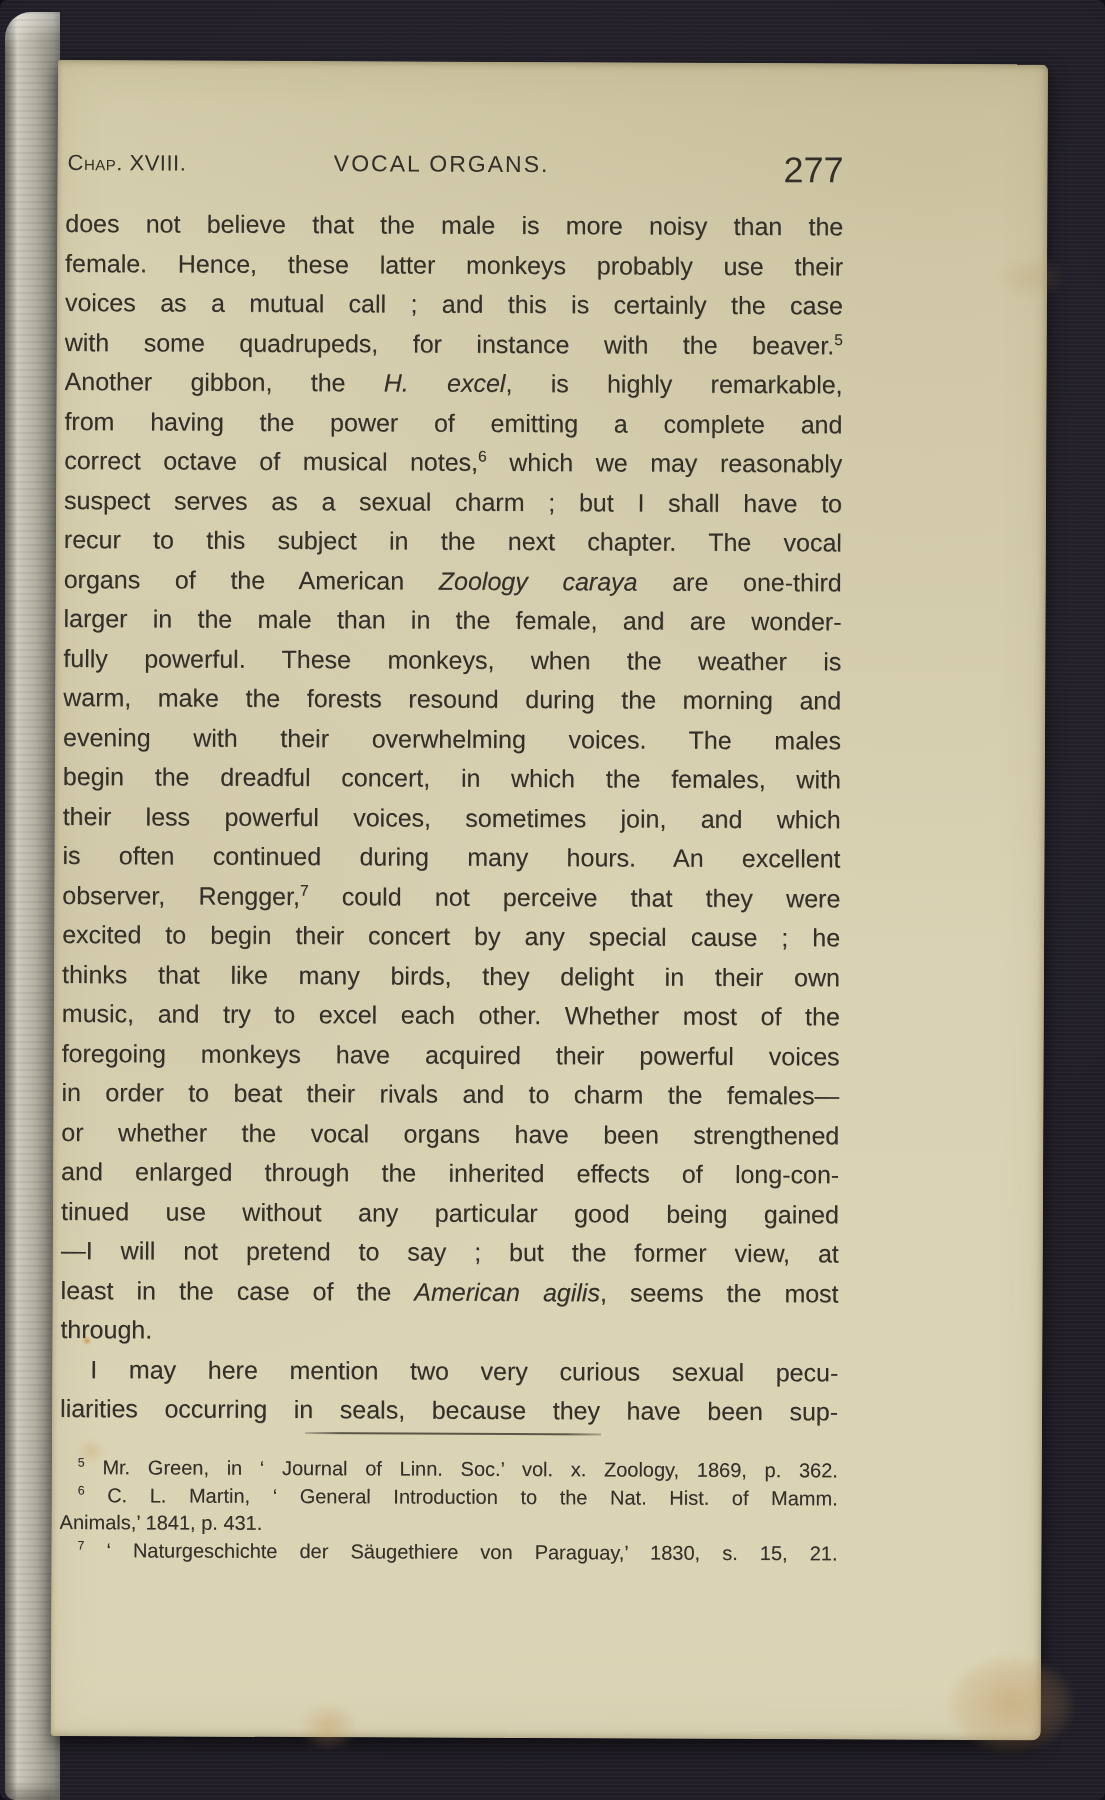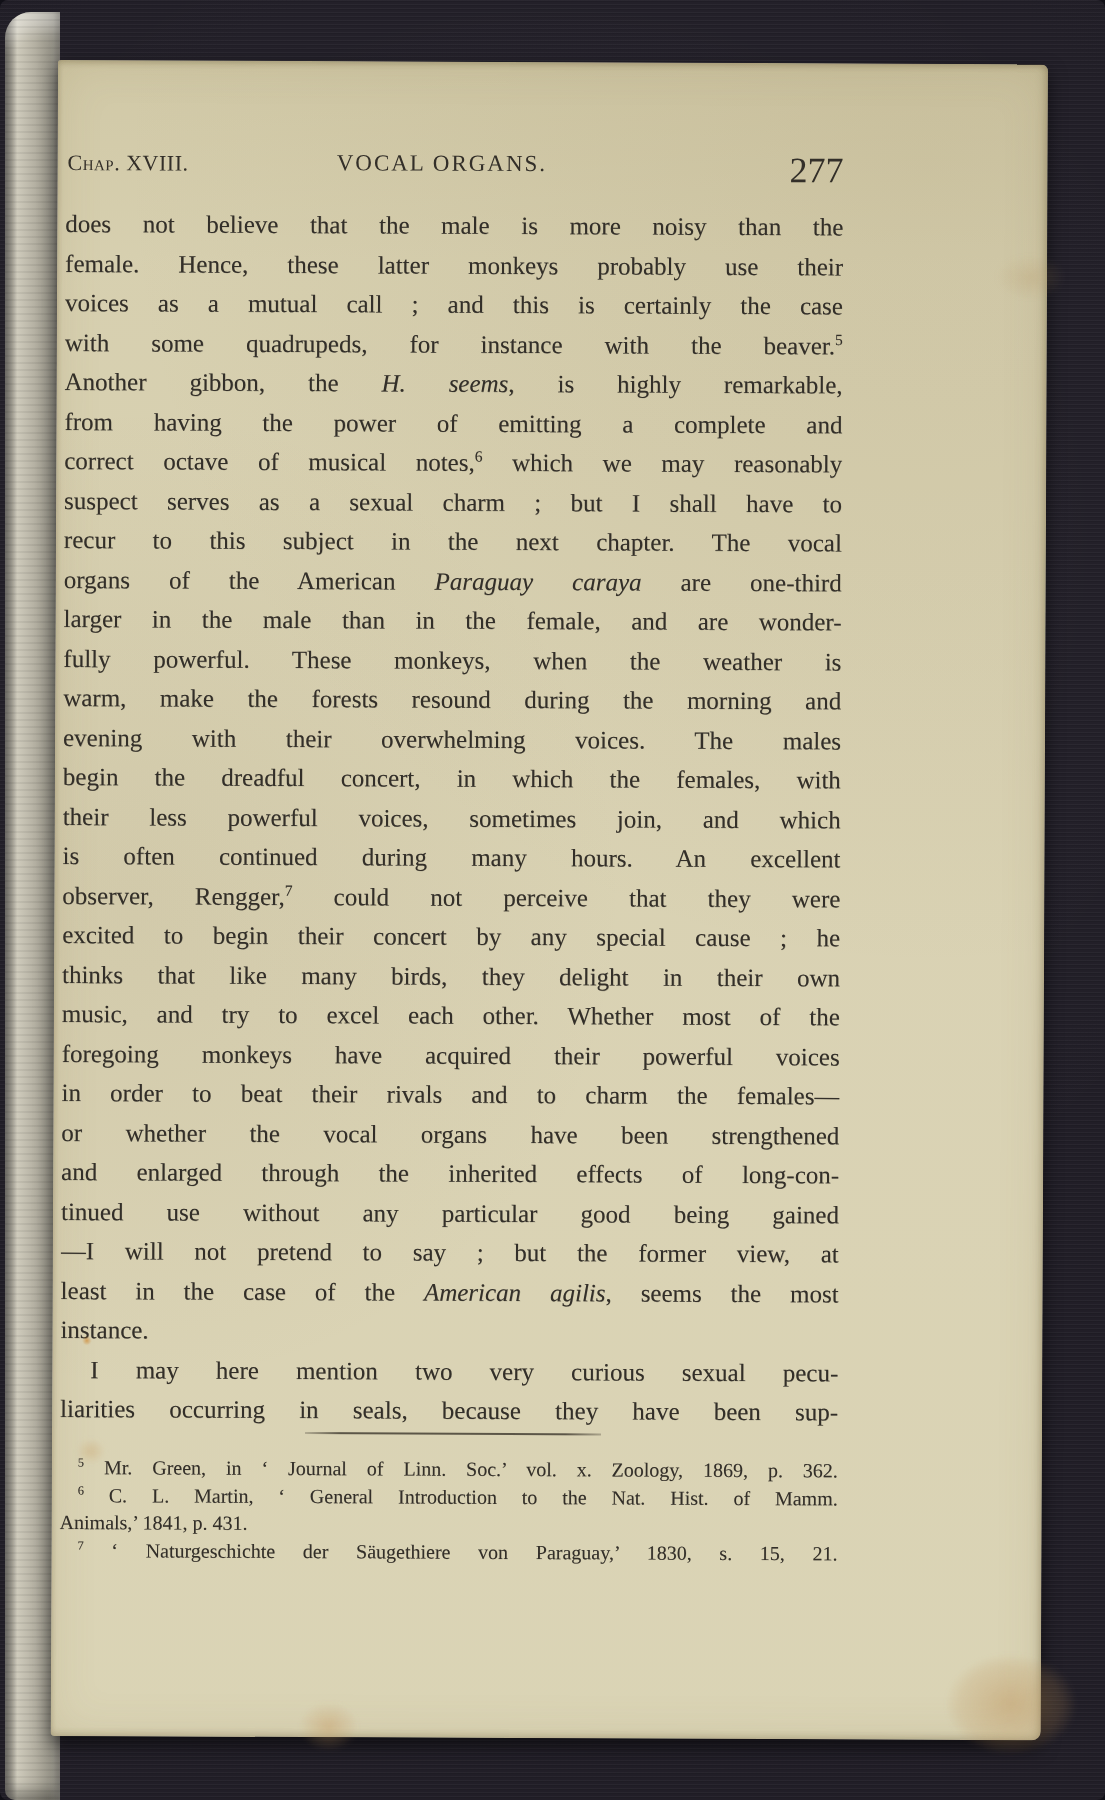--- a/index.html
+++ b/index.html
@@ -1,17 +1,17 @@
 <!DOCTYPE html>
 <html style="--paper: #ebe7d5; --ink: #332f29;"><head>
 <meta charset="utf-8">
 <style>
   html,body{margin:0;padding:0;background:#111017;}
   #canvas{position:relative;width:1105px;height:1800px;overflow:hidden;
-    font-family:Liberation Serif, serif;border-radius:8px;}
+    font-family:Liberation Sans, sans-serif;border-radius:8px;}
   
   .cloth{position:absolute;inset:0;background-color:#211e27;
     background-image:repeating-linear-gradient(180deg,rgba(255,255,255,.035) 0 1px,rgba(0,0,0,.08) 1px 2px,transparent 2px 4px),
       radial-gradient(circle at 50% 30%,rgba(255,255,255,.03),transparent 60%);}
   
   .edge-strip{position:absolute;left:5px;top:12px;width:55px;height:1788px;
     border-top-left-radius:26px;border-bottom-left-radius:10px;
     background:linear-gradient(90deg,#5a5750 0%,#cfcbbc 22%,#b4b0a2 55%,#908d82 88%,#6f6c63 100%);
     background-blend-mode:normal;
     box-shadow:inset 0 18px 14px rgba(255,255,255,.35), inset 0 -10px 12px rgba(0,0,0,.3);}
@@ -70,45 +70,45 @@
     <div class="header">
       <span class="chap">Chap. XVIII.</span>
       <span class="rtitle">VOCAL ORGANS.</span>
       <span class="pnum">277</span>
     </div>
     <div class="body-text">
         <div class="line"><span>does not believe that the male is more noisy than the</span></div>
         <div class="line"><span>female.  Hence, these latter monkeys probably use their</span></div>
         <div class="line"><span>voices as a mutual call ; and this is certainly the case</span></div>
         <div class="line"><span>with some quadrupeds, for instance with the beaver.</span><span class="sup">5</span></div>
-        <div class="line"><span>Another gibbon, the </span><span class="it">H. seems</span><span>, is highly remarkable,</span></div>
+        <div class="line"><span>Another gibbon, the </span><span class="it">H. excel</span><span>, is highly remarkable,</span></div>
         <div class="line"><span>from having the power of emitting a complete and</span></div>
         <div class="line"><span>correct octave of musical notes,</span><span class="sup">6</span><span> which we may reasonably</span></div>
         <div class="line"><span>suspect serves as a sexual charm ; but I shall have to</span></div>
         <div class="line"><span>recur to this subject in the next chapter.  The vocal</span></div>
-        <div class="line"><span>organs of the American </span><span class="it">Paraguay caraya</span><span> are one-third</span></div>
+        <div class="line"><span>organs of the American </span><span class="it">Zoology caraya</span><span> are one-third</span></div>
         <div class="line"><span>larger in the male than in the female, and are wonder-</span></div>
         <div class="line"><span>fully powerful.  These monkeys, when the weather is</span></div>
         <div class="line"><span>warm, make the forests resound during the morning and</span></div>
         <div class="line"><span>evening with their overwhelming voices.  The males</span></div>
         <div class="line"><span>begin the dreadful concert, in which the females, with</span></div>
         <div class="line"><span>their less powerful voices, sometimes join, and which</span></div>
         <div class="line"><span>is often continued during many hours.  An excellent</span></div>
         <div class="line"><span>observer, Rengger,</span><span class="sup">7</span><span> could not perceive that they were</span></div>
         <div class="line"><span>excited to begin their concert by any special cause ; he</span></div>
         <div class="line"><span>thinks that like many birds, they delight in their own</span></div>
         <div class="line"><span>music, and try to excel each other.  Whether most of the</span></div>
         <div class="line"><span>foregoing monkeys have acquired their powerful voices</span></div>
         <div class="line"><span>in order to beat their rivals and to charm the females—</span></div>
         <div class="line"><span>or whether the vocal organs have been strengthened</span></div>
         <div class="line"><span>and enlarged through the inherited effects of long-con-</span></div>
         <div class="line"><span>tinued use without any particular good being gained</span></div>
         <div class="line"><span>—I will not pretend to say ; but the former view, at</span></div>
         <div class="line"><span>least in the case of the </span><span class="it">American agilis</span><span>, seems the most</span></div>
-        <div class="line last"><span>instance.</span></div>
+        <div class="line last"><span>through.</span></div>
         <div class="line indent"><span>I may here mention two very curious sexual pecu-</span></div>
         <div class="line"><span>liarities occurring in seals, because they have been sup-</span></div>
       </div>
     <div class="fn-rule"></div>
     <div class="footnotes">
         <div class="line"><span class="sup">5</span><span> Mr. Green, in ‘ Journal of Linn. Soc.’ vol. x. Zoology, 1869, p. 362.</span></div>
         <div class="line"><span class="sup">6</span><span> C. L. Martin, ‘ General Introduction to the Nat. Hist. of Mamm.</span></div>
         <div class="line last"><span>Animals,’ 1841, p. 431.</span></div>
         <div class="line"><span class="sup">7</span><span> ‘ Naturgeschichte der Säugethiere von Paraguay,’ 1830, s. 15, 21.</span></div>
       </div>

